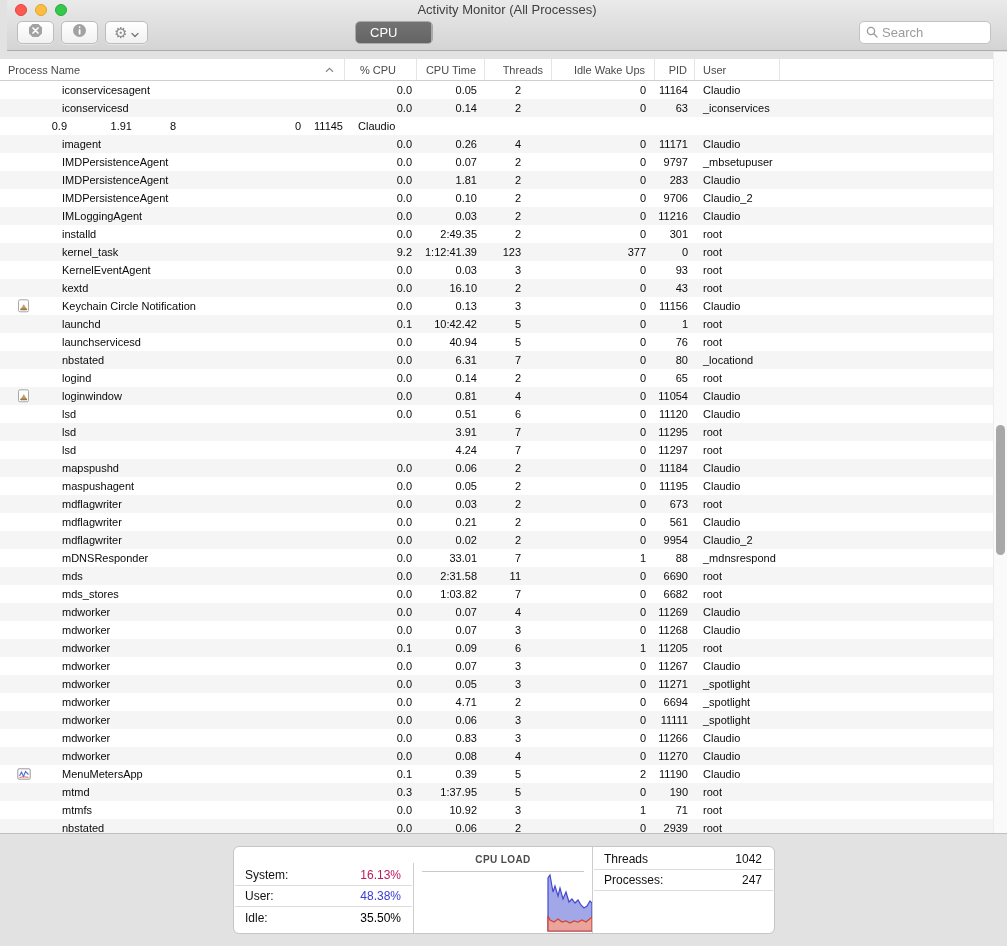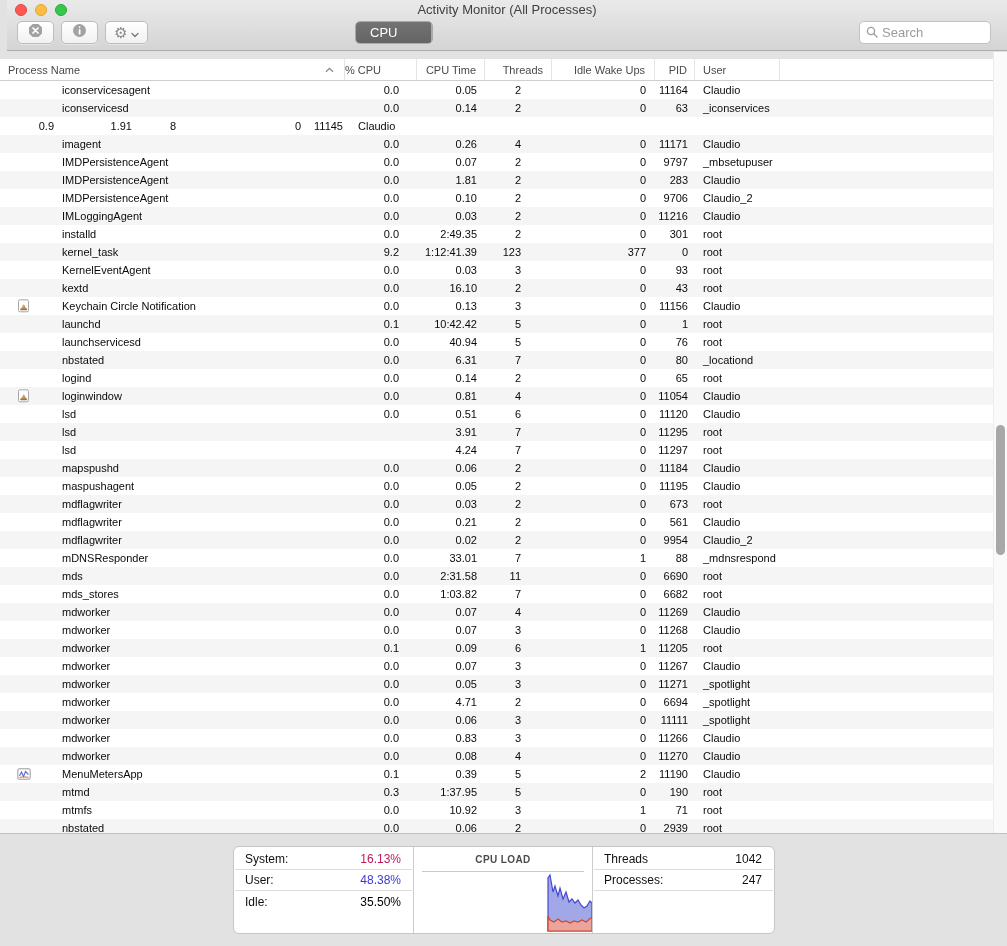--- a/index.html
+++ b/index.html
@@ -64,21 +64,21 @@
     display:flex; height:22px; background:#ffffff;
     border-bottom:1px solid #cfcfcf; font-size:11px; color:#4a4a4a;
   }
   .hc { display:flex; align-items:center; border-right:1px solid #e4e4e4; height:100%; }
   .rows { position:relative; }
   .trow { display:flex; height:18px; font-size:11px; color:#0a0a0a; background:#ffffff; }
   .trow.alt { background:#f5f5f5; }
   .cell { line-height:18px; white-space:nowrap; overflow:hidden; }
 
   .col-name    { width:345px; position:relative; padding-left:62px; }
-  .col-cpu     { width:72px;  text-align:right; justify-content:flex-start; padding-right:18px; }
+  .col-cpu     { width:72px;  text-align:right; justify-content:center; padding-right:5px; }
   .col-time    { width:68px;  text-align:right; justify-content:flex-end; padding-right:8px; }
   .col-threads { width:67px;  text-align:right; justify-content:flex-end; padding-right:31px; }
   .col-idle    { width:103px; text-align:right; justify-content:flex-end; padding-right:9px; }
   .col-pid     { width:40px;  text-align:right; justify-content:flex-end; padding-right:7px; }
   .col-user    { width:85px;  padding-left:8px; }
   .col-fill    { flex:1; border-right:none !important; }
   .hc.col-name { padding-left:8px; justify-content:flex-start; }
   .hc .hlabel  { pointer-events:none; }
   .hc.col-name .sort { margin-left:auto; margin-right:10px; display:flex; }
 
@@ -98,21 +98,21 @@
   
   .footer {
     position:absolute; top:833px; left:0; right:0; height:113px;
     background:#e2e2e2; border-top:1px solid #bfbfbf;
   }
   .panels {
     position:absolute; left:233px; top:12px; width:542px; height:88px;
     background:#ffffff; border:1px solid #c6c6c6; border-radius:6px;
     display:flex; overflow:hidden;
   }
-  .panel-left { width:180px; border-right:1px solid #cccccc; padding-top:2px; }
+  .panel-left { width:180px; border-right:1px solid #cccccc; padding-top:2px;margin-top:16px; }
   .stat-row {
     display:flex; justify-content:space-between; align-items:center;
     height:21px; margin:0 1px; padding:0 11px 0 10px;
     border-bottom:1px solid #dcdcdc; font-size:12px; color:#111;
   }
   .stat-row.no-line { border-bottom:none; }
   .stat-val { font-size:12px; }
   .panel-graph { width:179px; border-right:1px solid #cccccc; position:relative; background:#ffffff; }
   .graph-title {
     text-align:center; font-size:10px; font-weight:bold; color:#4c4c4c;

